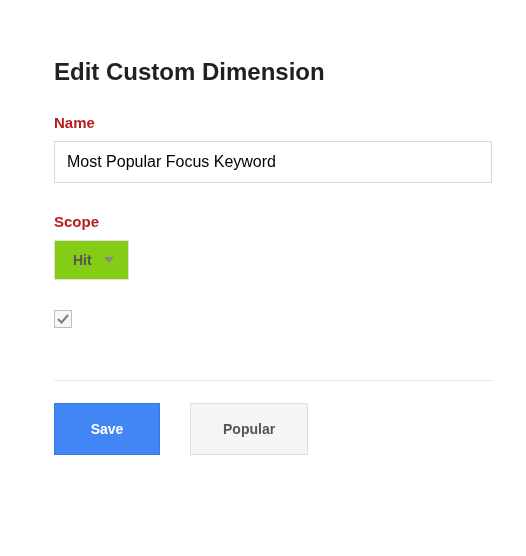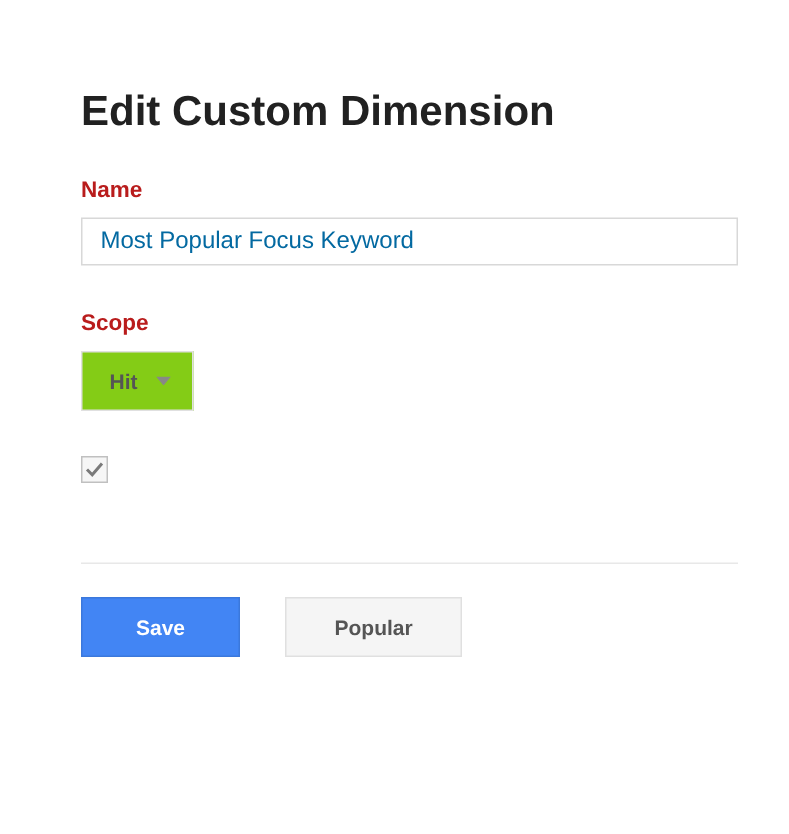--- a/index.html
+++ b/index.html
@@ -9,41 +9,41 @@
     }
     body {
       font-family: Arial, Helvetica, sans-serif;
       width: 526px;
       height: 556px;
       background: #ffffff;
       padding: 58px 34px 0 54px;
       color: #212121;
     }
     .page-title {
-      font-size: 28px;
+      font-size: 24px;
       font-weight: 700;
       color: #212121;
       margin-bottom: 28px;
     }
     .field-group {
       margin-bottom: 30px;
     }
     .field-label {
       font-size: 15px;
       font-weight: 700;
       color: #b91c1c;
       display: block;
       margin-bottom: 10px;
     }
     .text-input {
       width: 100%;
-      height: 32px;
+      height: 42px;
       padding: 0 12px;
       font-size: 16px;
-      color: #0369a1;
+      color: #000000;
       border: 1px solid #d8d8d8;
       background: #ffffff;
       outline: none;
     }
     .select-button {
       display: inline-flex;
       align-items: center;
       height: 40px;
       padding: 0 14px 0 18px;
       background: #84cc16;
@@ -76,21 +76,21 @@
     .divider {
       border: none;
       border-top: 1px solid #e8e8e8;
       margin: 50px 0 22px 0;
     }
     .actions {
       display: flex;
       gap: 30px;
     }
     .btn {
-      height: 40px;
+      height: 52px;
       padding: 0 32px;
       font-size: 14px;
       font-weight: 700;
       border: 1px solid transparent;
       cursor: pointer;
       display: inline-flex;
       align-items: center;
       justify-content: center;
       min-width: 106px;
     }

